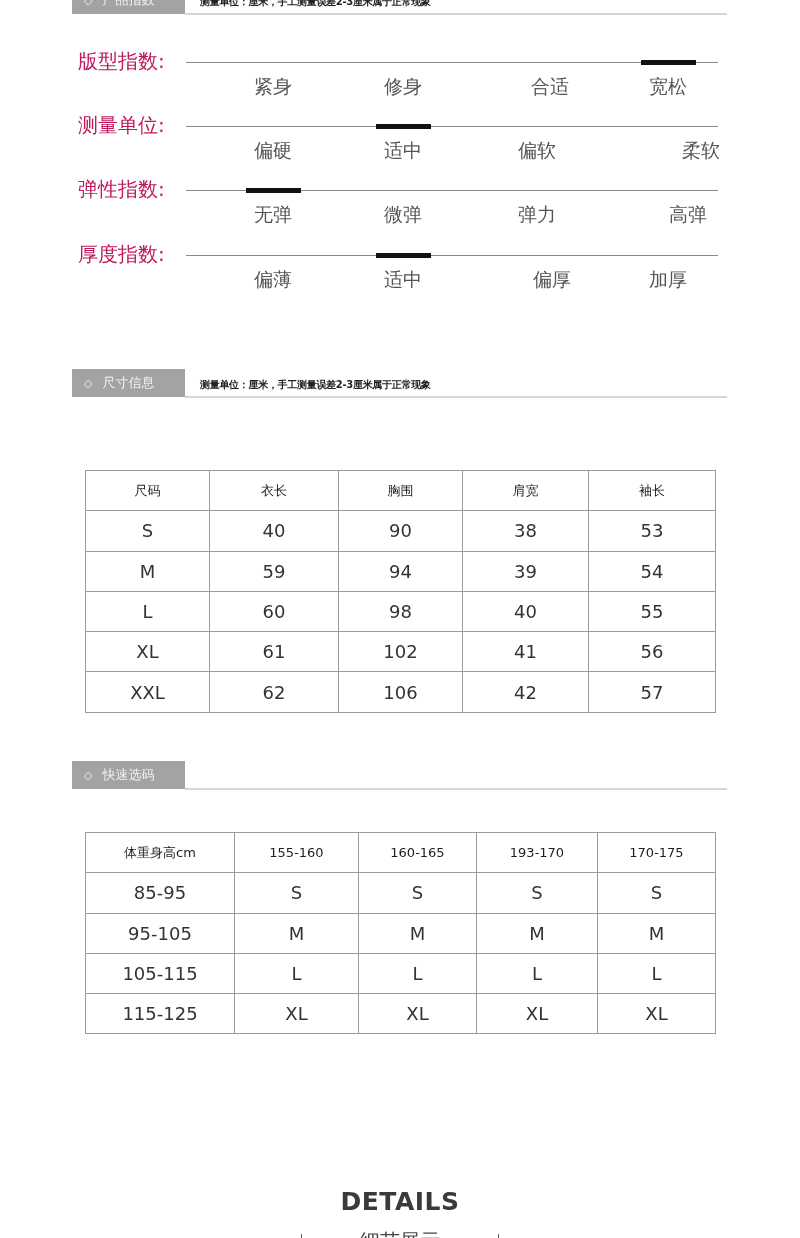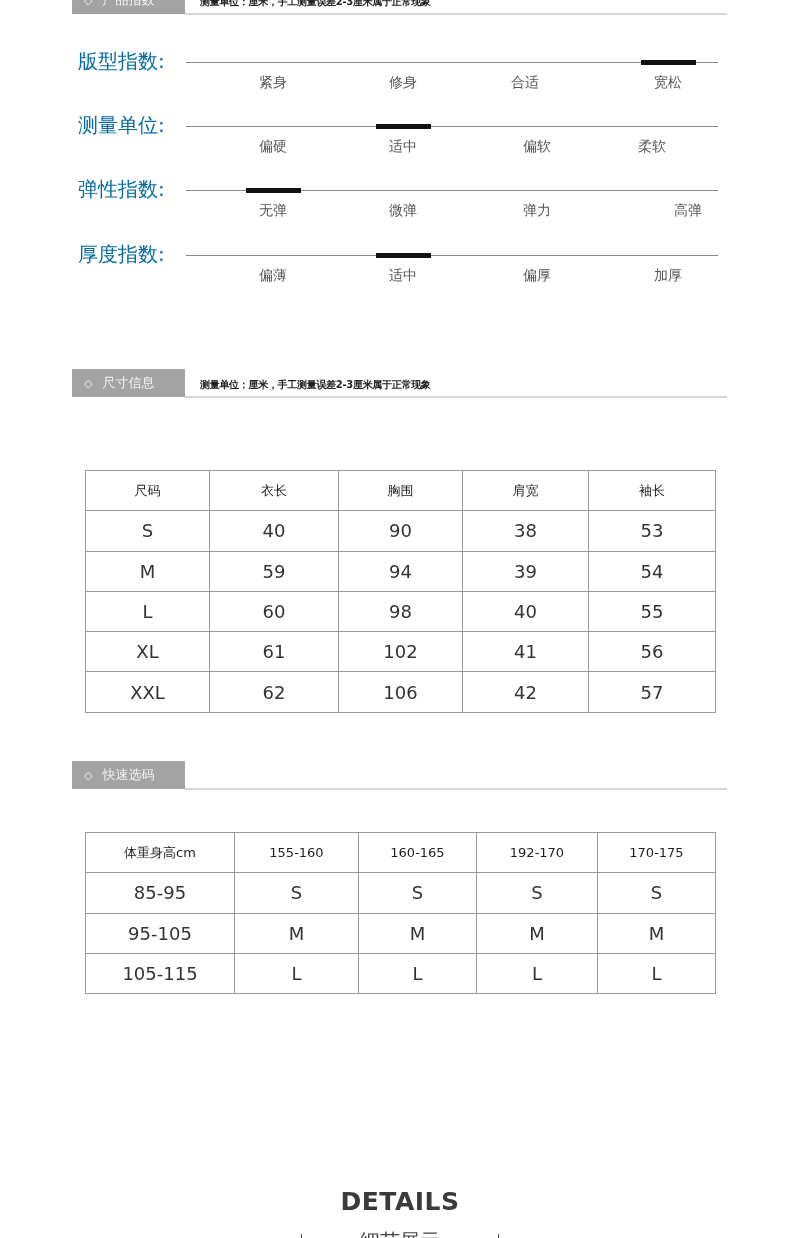--- a/index.html
+++ b/index.html
@@ -13,24 +13,24 @@
     display: flex; align-items: center; padding-left: 12px;
   }
   .sec-header .tag .diamond { font-size: 11px; margin-right: 10px; color: #f5f5f5; }
   .sec-header .note {
     position: absolute; left: 128px; top: 9px; font-size: 10px; font-weight: bold; color: #222;
     letter-spacing: -0.3px; white-space: nowrap;
   }
   .sec-header .rule { position: absolute; left: 113px; right: 0; bottom: -1px; height: 2px; background: #d6d6d6; }
 
   .index-row { position: absolute; left: 78px; width: 650px; height: 60px; }
-  .index-row .label { position: absolute; left: 0; top: -14px; font-size: 20px; color: #0369a1; white-space: nowrap; }
+  .index-row .label { position: absolute; left: 0; top: -14px; font-size: 20px; color: #be185d; white-space: nowrap; }
   .index-row .line { position: absolute; left: 108px; right: 10px; top: 0; height: 1px; background: #8a8a8a; }
   .index-row .marker { position: absolute; top: -2px; width: 55px; height: 5px; background: #111; }
-  .index-row .opt { position: absolute; top: 12px; font-size: 14px; color: #555; width: 60px; text-align: center; }
+  .index-row .opt { position: absolute; top: 12px; font-size: 19px; color: #555; width: 60px; text-align: center; }
 
   table.grid { position: absolute; border-collapse: collapse; left: 85px; width: 630px; table-layout: fixed; }
   table.grid td, table.grid th { border: 1px solid #9a9a9a; text-align: center; height: 40.3px; font-size: 18px; color: #333; font-weight: normal; }
   table.grid th { font-weight: normal; color: #1e1e1e; font-size: 13px; }
 
   .details-title { position: absolute; top: 1187px; left: 0; width: 800px; text-align: center; font-size: 25px; font-weight: bold; color: #3a3a3a; letter-spacing: 0.5px; }
   .details-sub { position: absolute; top: 1228px; left: 0; width: 800px; text-align: center; font-size: 20px; color: #444; height: 14px; overflow: hidden; }
   .details-sub .tick { display: inline-block; width: 1px; height: 10px; background: #555; vertical-align: top; margin: 6px 58px 0; }
 </style>
 </head>
@@ -45,48 +45,48 @@
   <div class="rule"></div>
 </div>
 
 <div id="index-rows">
     <div class="index-row" style="top: 62px;">
       <span class="label">版型指数:</span>
       <div class="line"></div>
       <div class="marker" style="left: 563px;"></div>
       <span class="opt" style="left: 165px;">紧身</span>
       <span class="opt" style="left: 295px;">修身</span>
-      <span class="opt" style="left: 417px; text-align: center;">合适</span>
+      <span class="opt" style="left: 442px; text-align: center;">合适</span>
       <span class="opt" style="left: 560px;">宽松</span>
     </div>
     <div class="index-row" style="top: 126px;">
       <span class="label">测量单位:</span>
       <div class="line"></div>
       <div class="marker" style="left: 298px;"></div>
       <span class="opt" style="left: 165px;">偏硬</span>
       <span class="opt" style="left: 295px;">适中</span>
       <span class="opt" style="left: 429px;">偏软</span>
-      <span class="opt" style="left: 544px;">柔软</span>
+      <span class="opt" style="left: 593px;">柔软</span>
     </div>
     <div class="index-row" style="top: 190px;">
       <span class="label">弹性指数:</span>
       <div class="line"></div>
       <div class="marker" style="left: 168px;"></div>
       <span class="opt" style="left: 165px;">无弹</span>
       <span class="opt" style="left: 295px;">微弹</span>
       <span class="opt" style="left: 429px;">弹力</span>
       <span class="opt" style="left: 580px;">高弹</span>
     </div>
     <div class="index-row" style="top: 255px;">
       <span class="label">厚度指数:</span>
       <div class="line"></div>
       <div class="marker" style="left: 298px;"></div>
       <span class="opt" style="left: 165px;">偏薄</span>
       <span class="opt" style="left: 295px;">适中</span>
-      <span class="opt" style="left: 429px;">偏厚</span>
+      <span class="opt" style="left: 444px;">偏厚</span>
       <span class="opt" style="left: 560px;">加厚</span>
     </div>
   </div>
 
 <div class="sec-header" style="top:369px;">
   <div class="tag">
     <span class="diamond">◇</span>
     <span>尺寸信息</span>
   </div>
   <div class="note">测量单位：厘米，手工测量误差2-3厘米属于正常现象</div>
@@ -163,21 +163,21 @@
       <col style="width:124px">
       <col style="width:118px">
       <col style="width:121px">
       <col style="width:118px">
     </colgroup>
   <thead>
       <tr id="quick-head">
         <th>体重身高cm</th>
         <th>155-160</th>
         <th>160-165</th>
-        <th>192-170</th>
+        <th>193-170</th>
         <th>170-175</th>
       </tr>
     </thead>
   <tbody id="quick-body">
       <tr>
         <td>85-95</td>
         <td>S</td>
         <td>S</td>
         <td>S</td>
         <td>S</td>
@@ -188,20 +188,27 @@
         <td>M</td>
         <td>M</td>
         <td>M</td>
       </tr>
       <tr>
         <td>105-115</td>
         <td>L</td>
         <td>L</td>
         <td>L</td>
         <td>L</td>
+      </tr>
+      <tr>
+        <td>115-125</td>
+        <td>XL</td>
+        <td>XL</td>
+        <td>XL</td>
+        <td>XL</td>
       </tr>
     </tbody>
 </table>
 
 <div class="details-title">DETAILS</div>
 <div class="details-sub">
   <span class="tick"></span><span>细节展示</span><span class="tick"></span>
 </div>
 
 </body></html>

